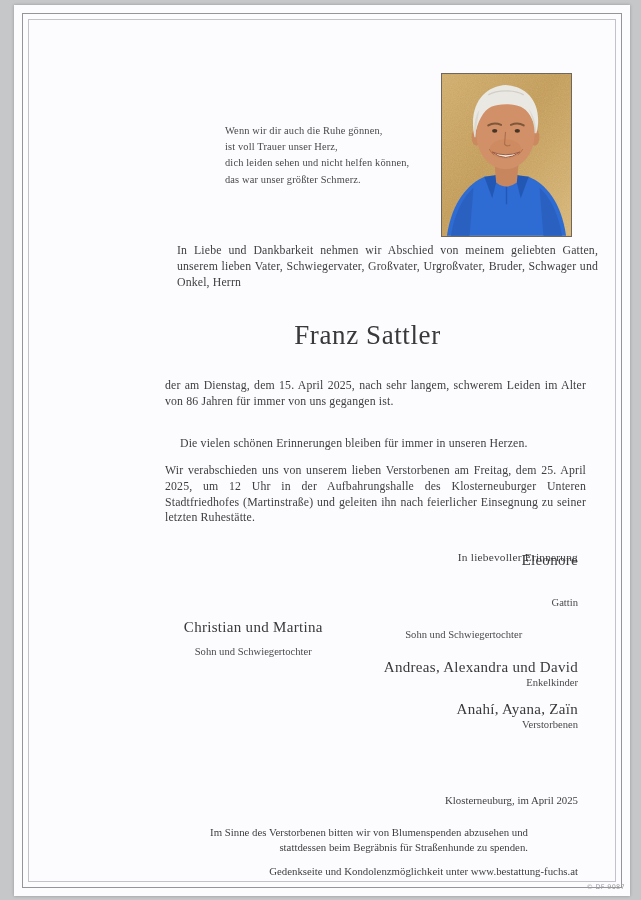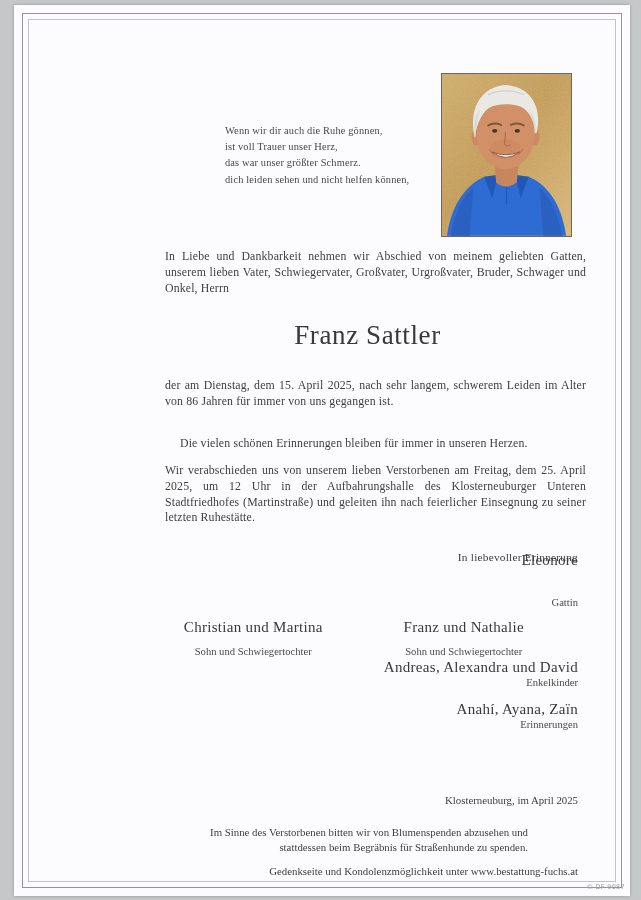--- a/index.html
+++ b/index.html
@@ -49,21 +49,21 @@
   
   .body-par {
     position: absolute;
     left: 151px;
     width: 421px;
     font-size: 11.8px;
     line-height: 15.8px;
     letter-spacing: 0.15px;
     text-align: justify;
   }
-  .p-intro   { top: 244px; }
+  .p-intro   { top: 238px; margin-left: 12px; }
   .p-death   { top: 373px; }
   .p-memory  { top: 431px; text-indent: 15px; text-align: left; }
   .p-funeral { top: 458px; }
   .deceased-name {
     position: absolute;
     left: 143px; top: 315px;
     width: 421px;
     text-align: center;
     font-size: 27px;
     letter-spacing: 0.6px;
@@ -112,22 +112,22 @@
 <body>
 
 <div class="paper">
   <div class="frame-outer">
     <div class="frame-inner"></div>
   </div>
 
   <div class="poem">
     <span class="poem-line">Wenn wir dir auch die Ruhe gönnen,</span>
     <span class="poem-line">ist voll Trauer unser Herz,</span>
+    <span class="poem-line">dich leiden sehen und nicht helfen können,</span>
     <span class="poem-line">das war unser größter Schmerz.</span>
-    <span class="poem-line">dich leiden sehen und nicht helfen können,</span>
   </div>
 
   <div class="photo-frame">
     <svg viewBox="0 0 131 164" xmlns="http://www.w3.org/2000/svg">
       <defs>
         <linearGradient id="goldbg" x1="0" y1="0" x2="1" y2="1">
           <stop offset="0" stop-color="#cdaa6a"></stop>
           <stop offset="0.45" stop-color="#bf9855"></stop>
           <stop offset="1" stop-color="#d6b477"></stop>
         </linearGradient>
@@ -188,30 +188,29 @@
 
   <div class="centered mourner-name m-eleonore">Eleonore</div>
   <div class="centered mourner-role m-eleonore-role">Gattin</div>
 
   <div class="mourner-row">
     <div class="mourner-cell">
       <div class="mourner-name">Christian und Martina</div>
       <div class="mourner-role">Sohn und Schwiegertochter</div>
     </div>
     <div class="mourner-cell">
-      <div class="mourner-name">Franz und Nathalie</div>
       <div class="mourner-role">Sohn und Schwiegertochter</div>
     </div>
   </div>
 
   <div class="centered mourner-name m-enkel">Andreas, Alexandra und David</div>
   <div class="centered mourner-role m-enkel-role">Enkelkinder</div>
 
   <div class="centered mourner-name m-urenkel">Anahí, Ayana, Zaïn</div>
-  <div class="centered mourner-role m-urenkel-role">Erinnerungen</div>
+  <div class="centered mourner-role m-urenkel-role">Verstorbenen</div>
 
 
   <div class="centered dateline">Klosterneuburg, im April 2025</div>
   <div class="centered donation-note">Im Sinne des Verstorbenen bitten wir von Blumenspenden abzusehen und stattdessen beim Begräbnis für Straßenhunde zu spenden.</div>
   <div class="centered condolence-note">Gedenkseite und Kondolenzmöglichkeit unter www.bestattung-fuchs.at</div>
 </div>
 
 <div class="print-mark">© DF 9087</div>
 
 </body></html>

